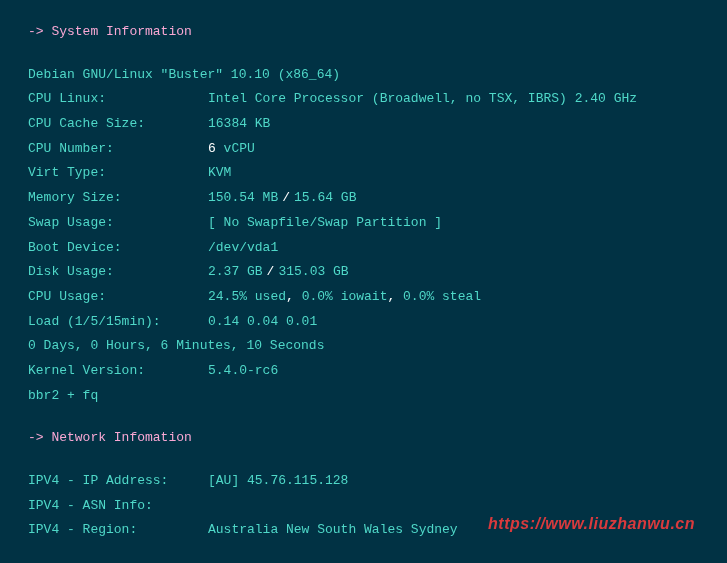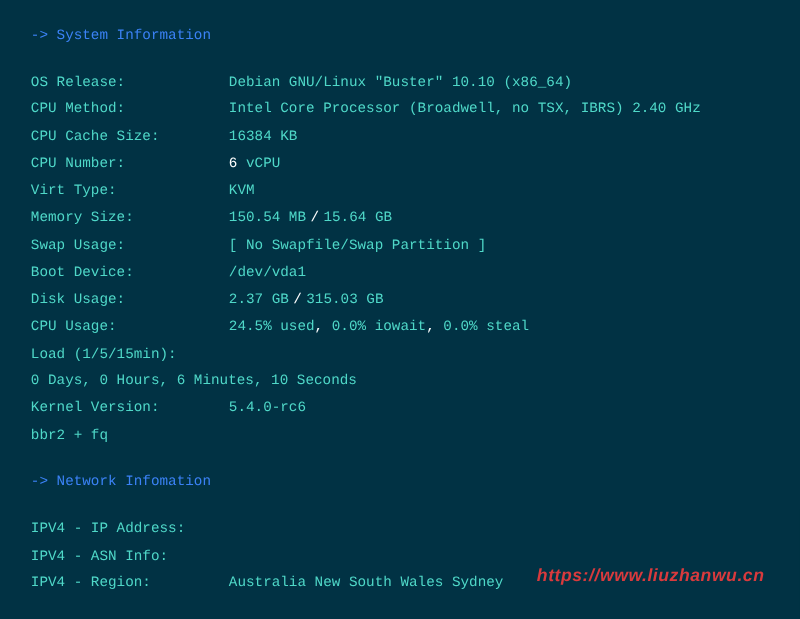--- a/index.html
+++ b/index.html
@@ -13,21 +13,21 @@
       font-size: 13px;
       line-height: 1.9;
       color: #4fd8c8;
       padding: 20px 28px;
       width: 727px;
       height: 563px;
       overflow: hidden;
       position: relative;
     }
     .header {
-      color: #3b82f6;
+      color: #f9a8d4;
       margin-bottom: 18px;
     }
     .row {
       display: flex;
       white-space: nowrap;
     }
     .label {
       color: #4fd8c8;
       width: 180px;
       flex-shrink: 0;
@@ -60,26 +60,25 @@
       letter-spacing: 0.5px;
       pointer-events: none;
     }
   </style>
 </head>
 <body>
 
 <div class="header">-&gt; System Information</div>
 
 <div class="row">
-  <span class="label">OS Release:</span>
   <span class="value">Debian GNU/Linux "Buster" 10.10 (x86_64)</span>
 </div>
 
 <div class="row">
-  <span class="label">CPU Method:</span>
+  <span class="label">CPU Linux:</span>
   <span class="value">Intel Core Processor (Broadwell, no TSX, IBRS)  2.40 GHz</span>
 </div>
 
 <div class="row">
   <span class="label">CPU Cache Size:</span>
   <span class="value">16384 KB</span>
 </div>
 
 <div class="row">
   <span class="label">CPU Number:</span>
@@ -111,20 +110,21 @@
   <span class="value"><span>2.37 GB</span><span class="sep">/</span><span>315.03 GB</span></span>
 </div>
 
 <div class="row">
   <span class="label">CPU Usage:</span>
   <span class="value"><span>24.5% used</span><span class="comma">,</span><span> 0.0% iowait</span><span class="comma">,</span><span> 0.0% steal</span></span>
 </div>
 
 <div class="row">
   <span class="label">Load (1/5/15min):</span>
+  <span class="value">0.14 0.04 0.01</span>
 </div>
 
 <div class="row">
   <span class="value">0 Days, 0 Hours, 6 Minutes, 10 Seconds</span>
 </div>
 
 <div class="row">
   <span class="label">Kernel Version:</span>
   <span class="value">5.4.0-rc6</span>
 </div>
@@ -132,20 +132,21 @@
 <div class="row">
   <span class="value">bbr2 + fq</span>
 </div>
 
 <div class="section-break"></div>
 
 <div class="header">-&gt; Network Infomation</div>
 
 <div class="row">
   <span class="label">IPV4 - IP Address:</span>
+  <span class="value">[AU] 45.76.115.128</span>
 </div>
 
 <div class="row">
   <span class="label">IPV4 - ASN Info:</span>
 </div>
 
 <div class="row">
   <span class="label">IPV4 - Region:</span>
   <span class="value">Australia New South Wales Sydney</span>
 </div>

